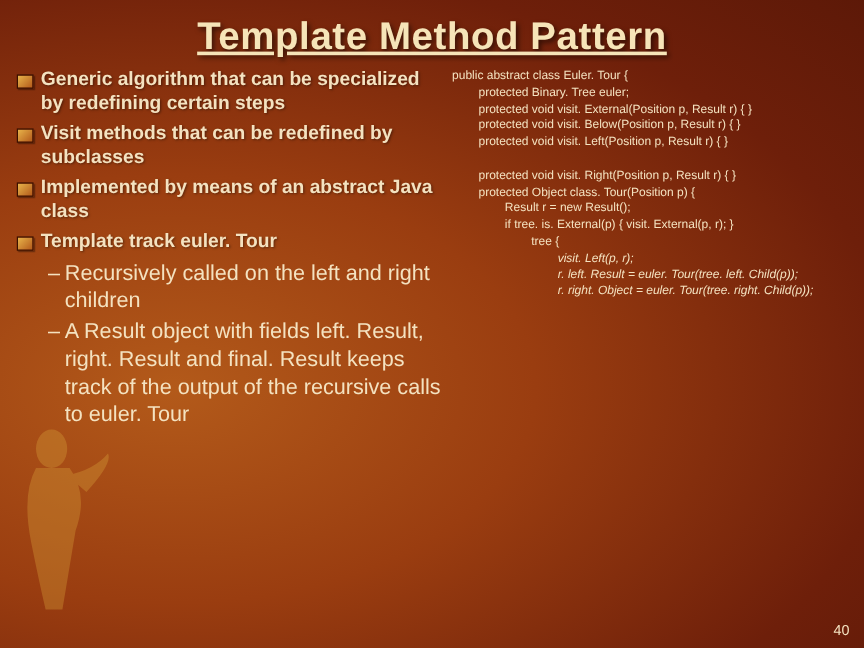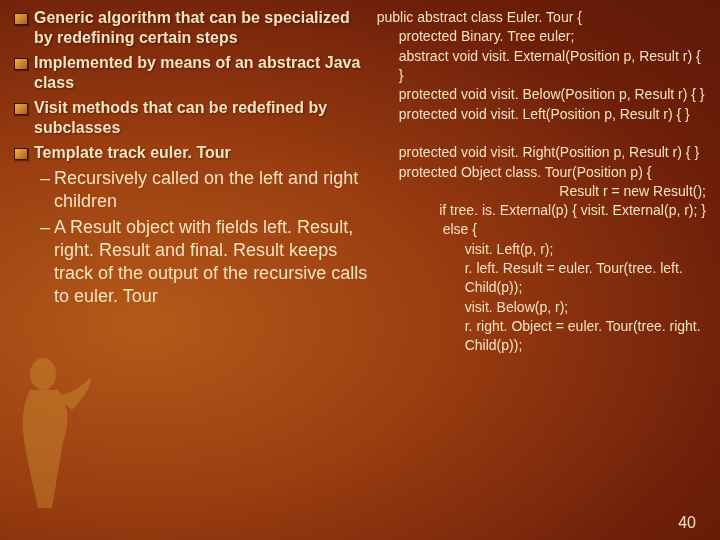--- a/index.html
+++ b/index.html
@@ -35,21 +35,21 @@
     gap: 6px;
   }
   .left {
     width: 52%;
     font-size: 16px;
     line-height: 1.28;
     font-weight: bold;
   }
   .right {
     width: 48%;
-    font-size: 14px;
+    font-size: 10px;
     line-height: 1.38;
     color: #f4e2c0;
     font-family: "Tahoma", "Arial", sans-serif;
   }
   ul.main {
     list-style: none;
     padding: 0;
     margin: 0;
   }
   ul.main > li {
@@ -85,76 +85,76 @@
     content: "–";
     position: absolute;
     left: 0;
     top: 0;
   }
   .mono {
     font-family: "Tahoma", sans-serif;
   }
   .right .line { white-space: pre-wrap; }
   .right .i1 { padding-left: 22px; display: block; }
-  .right .i2 { padding-left: 44px; display: block; text-align: right; }
+  .right .i2 { padding-left: 44px; display: block; }
   .right .i3 { padding-left: 66px; display: block; }
-  .right .i4 { padding-left: 88px; display: block; }
+  .right .i4 { padding-left: 88px; display: block; font-style: italic; }
   .pagenum {
     position: absolute;
-    right: 24px;
+    right: 12px;
     bottom: 8px;
-    font-size: 16px;
+    font-size: 12px;
     color: #f4e2c0;
   }
   .deco {
     position: absolute;
     left: 8px;
     bottom: 28px;
     width: 90px;
     height: 160px;
     opacity: 0.35;
     pointer-events: none;
   }
 </style>
 </head>
 <body>
 
 <div class="slide">
 
+  <div class="title">Template Method Pattern</div>
 
   <div class="body">
 
     <div class="left">
       <ul class="main">
         <li>Generic algorithm that can be specialized by redefining certain steps</li>
+        <li>Visit methods that can be redefined by subclasses</li>
         <li>Implemented by means of an abstract Java class</li>
-        <li>Visit methods that can be redefined by subclasses</li>
         <li>Template track euler. Tour</li>
       </ul>
       <ul class="sub">
         <li>Recursively called on the left and right children</li>
         <li>A Result object with fields left. Result, right. Result and final. Result keeps track of the output of the recursive calls to euler. Tour</li>
       </ul>
     </div>
 
     <div class="right mono">
       <span class="line">public abstract class Euler. Tour {</span><br>
       <span class="line i1">protected Binary. Tree euler;</span>
-      <span class="line i1">abstract void visit. External(Position p, Result r) { }</span>
+      <span class="line i1">protected void visit. External(Position p, Result r) { }</span>
       <span class="line i1">protected void visit. Below(Position p, Result r) { }</span>
       <span class="line i1">protected void visit. Left(Position p, Result r) { }</span>
       <span class="line">&nbsp;</span>
       <span class="line i1">protected void visit. Right(Position p, Result r) { }</span>
       <span class="line i1">protected Object class. Tour(Position p) {</span>
       <span class="line i2">Result r = new Result();</span>
       <span class="line i2">if tree. is. External(p) { visit. External(p, r); }</span>
-      <span class="line i3">else {</span>
+      <span class="line i3">tree {</span>
       <span class="line i4">visit. Left(p, r);</span>
       <span class="line i4">r. left. Result = euler. Tour(tree. left. Child(p));</span>
-      <span class="line i4">visit. Below(p, r);</span>
       <span class="line i4">r. right. Object = euler. Tour(tree. right. Child(p));</span>
     </div>
 
   </div>
 
   <svg class="deco" viewBox="0 0 90 160">
     <g fill="#d9a23a">
       <ellipse cx="35" cy="22" rx="13" ry="16"></ellipse>
       <path d="M22 38 Q10 60 18 100 Q24 130 30 156 L44 156 Q50 120 55 90 Q66 60 50 38 Z"></path>
       <path d="M48 44 Q70 40 82 26 Q86 34 64 58 Z"></path>

